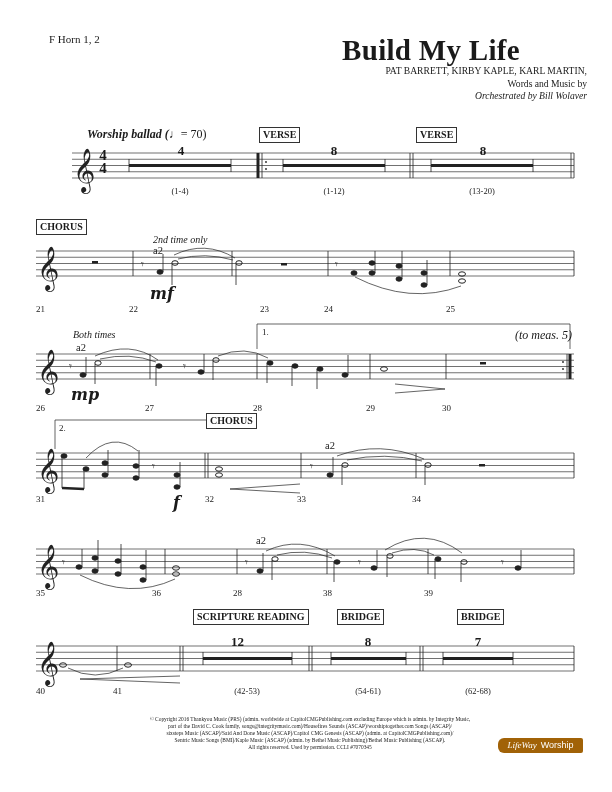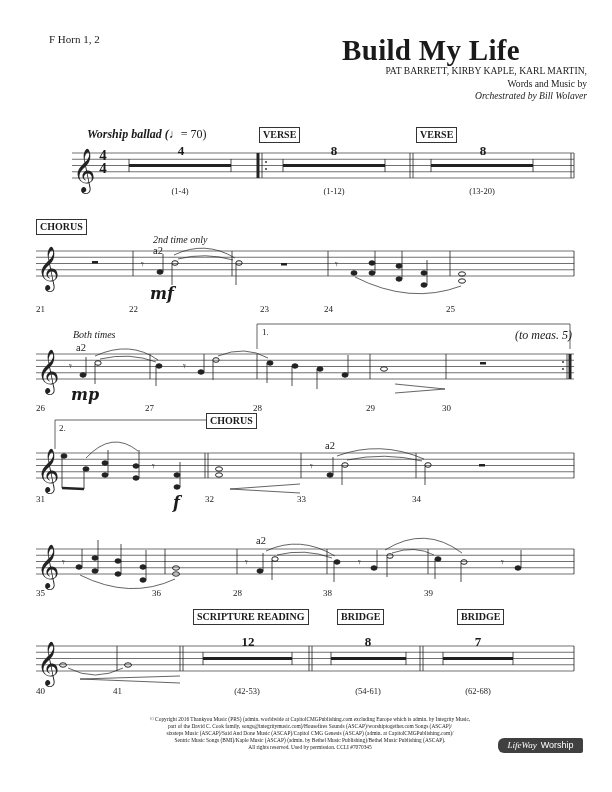--- a/index.html
+++ b/index.html
@@ -16,21 +16,21 @@
     .mnum { font-size: 9px; color: #222; }
     .mrange { font-size: 8.5px; color: #222; }
     .mcount { font-size: 13px; font-weight: bold; }
     .dir { font-size: 10px; font-style: italic; }
     .a2 { font-size: 10.5px; }
     .dyn { font-size: 16px; font-style: italic; font-weight: bold; font-family: "DejaVu Serif", serif; }
     .ending { font-size: 9px; }
     .tomeas { font-size: 12px; font-style: italic; }
     svg.staff { position: absolute; left: 0; top: 0; width: 612px; height: 792px; }
     .copyright { left: 100px; width: 420px; top: 716px; text-align: center; font-size: 5.4px; line-height: 7px; color: #222; }
-    .logo { left: 498px; top: 738px; width: 85px; height: 15px; background: #404040; color: #fff; border-radius: 6px 2px 2px 6px;
+    .logo { left: 498px; top: 738px; width: 85px; height: 15px; background: #a16207; color: #fff; border-radius: 6px 2px 2px 6px;
             font-family: "Liberation Sans", "DejaVu Sans", sans-serif; font-size: 9px; line-height: 15px; text-align: center; }
     .logo .lw { font-family: "Liberation Serif", serif; font-style: italic; margin-right: 4px; }
   </style>
 </head>
 <body>
 
 <div class="abs instrument">F Horn 1, 2</div>
 <div class="abs title">Build My Life</div>
 <div class="abs credits">
   <div>PAT BARRETT, KIRBY KAPLE, KARL MARTIN,</div>
@@ -371,21 +371,21 @@
 <div class="abs a2" style="left:256px; top:535px;">a2</div>
 <div class="abs mnum" style="left:36px; top:588px;">35</div>
 <div class="abs mnum" style="left:152px; top:588px;">36</div>
 <div class="abs mnum" style="left:233px; top:588px;">28</div>
 <div class="abs mnum" style="left:323px; top:588px;">38</div>
 <div class="abs mnum" style="left:424px; top:588px;">39</div>
 
 <div class="abs rehearsal" style="left:193px; top:609px;">SCRIPTURE READING</div>
 <div class="abs rehearsal" style="left:337px; top:609px;">BRIDGE</div>
 <div class="abs rehearsal" style="left:457px; top:609px;">BRIDGE</div>
-<div class="abs mcount" style="left:236px; top:634px; width:24px; text-align:center;">12</div>
+<div class="abs mcount" style="left:220px; top:634px; width:24px; text-align:right;">12</div>
 <div class="abs mcount" style="left:362px; top:634px; width:12px; text-align:center;">8</div>
 <div class="abs mcount" style="left:472px; top:634px; width:12px; text-align:center;">7</div>
 <div class="abs mnum" style="left:36px; top:686px;">40</div>
 <div class="abs mnum" style="left:113px; top:686px;">41</div>
 <div class="abs mrange" style="left:227px; top:686px; width:40px; text-align:center;">(42-53)</div>
 <div class="abs mrange" style="left:348px; top:686px; width:40px; text-align:center;">(54-61)</div>
 <div class="abs mrange" style="left:458px; top:686px; width:40px; text-align:center;">(62-68)</div>
 
 <div class="abs copyright">
   <div>© Copyright 2016 Thankyou Music (PRS) (admin. worldwide at CapitolCMGPublishing.com excluding Europe which is admin. by Integrity Music,</div>

